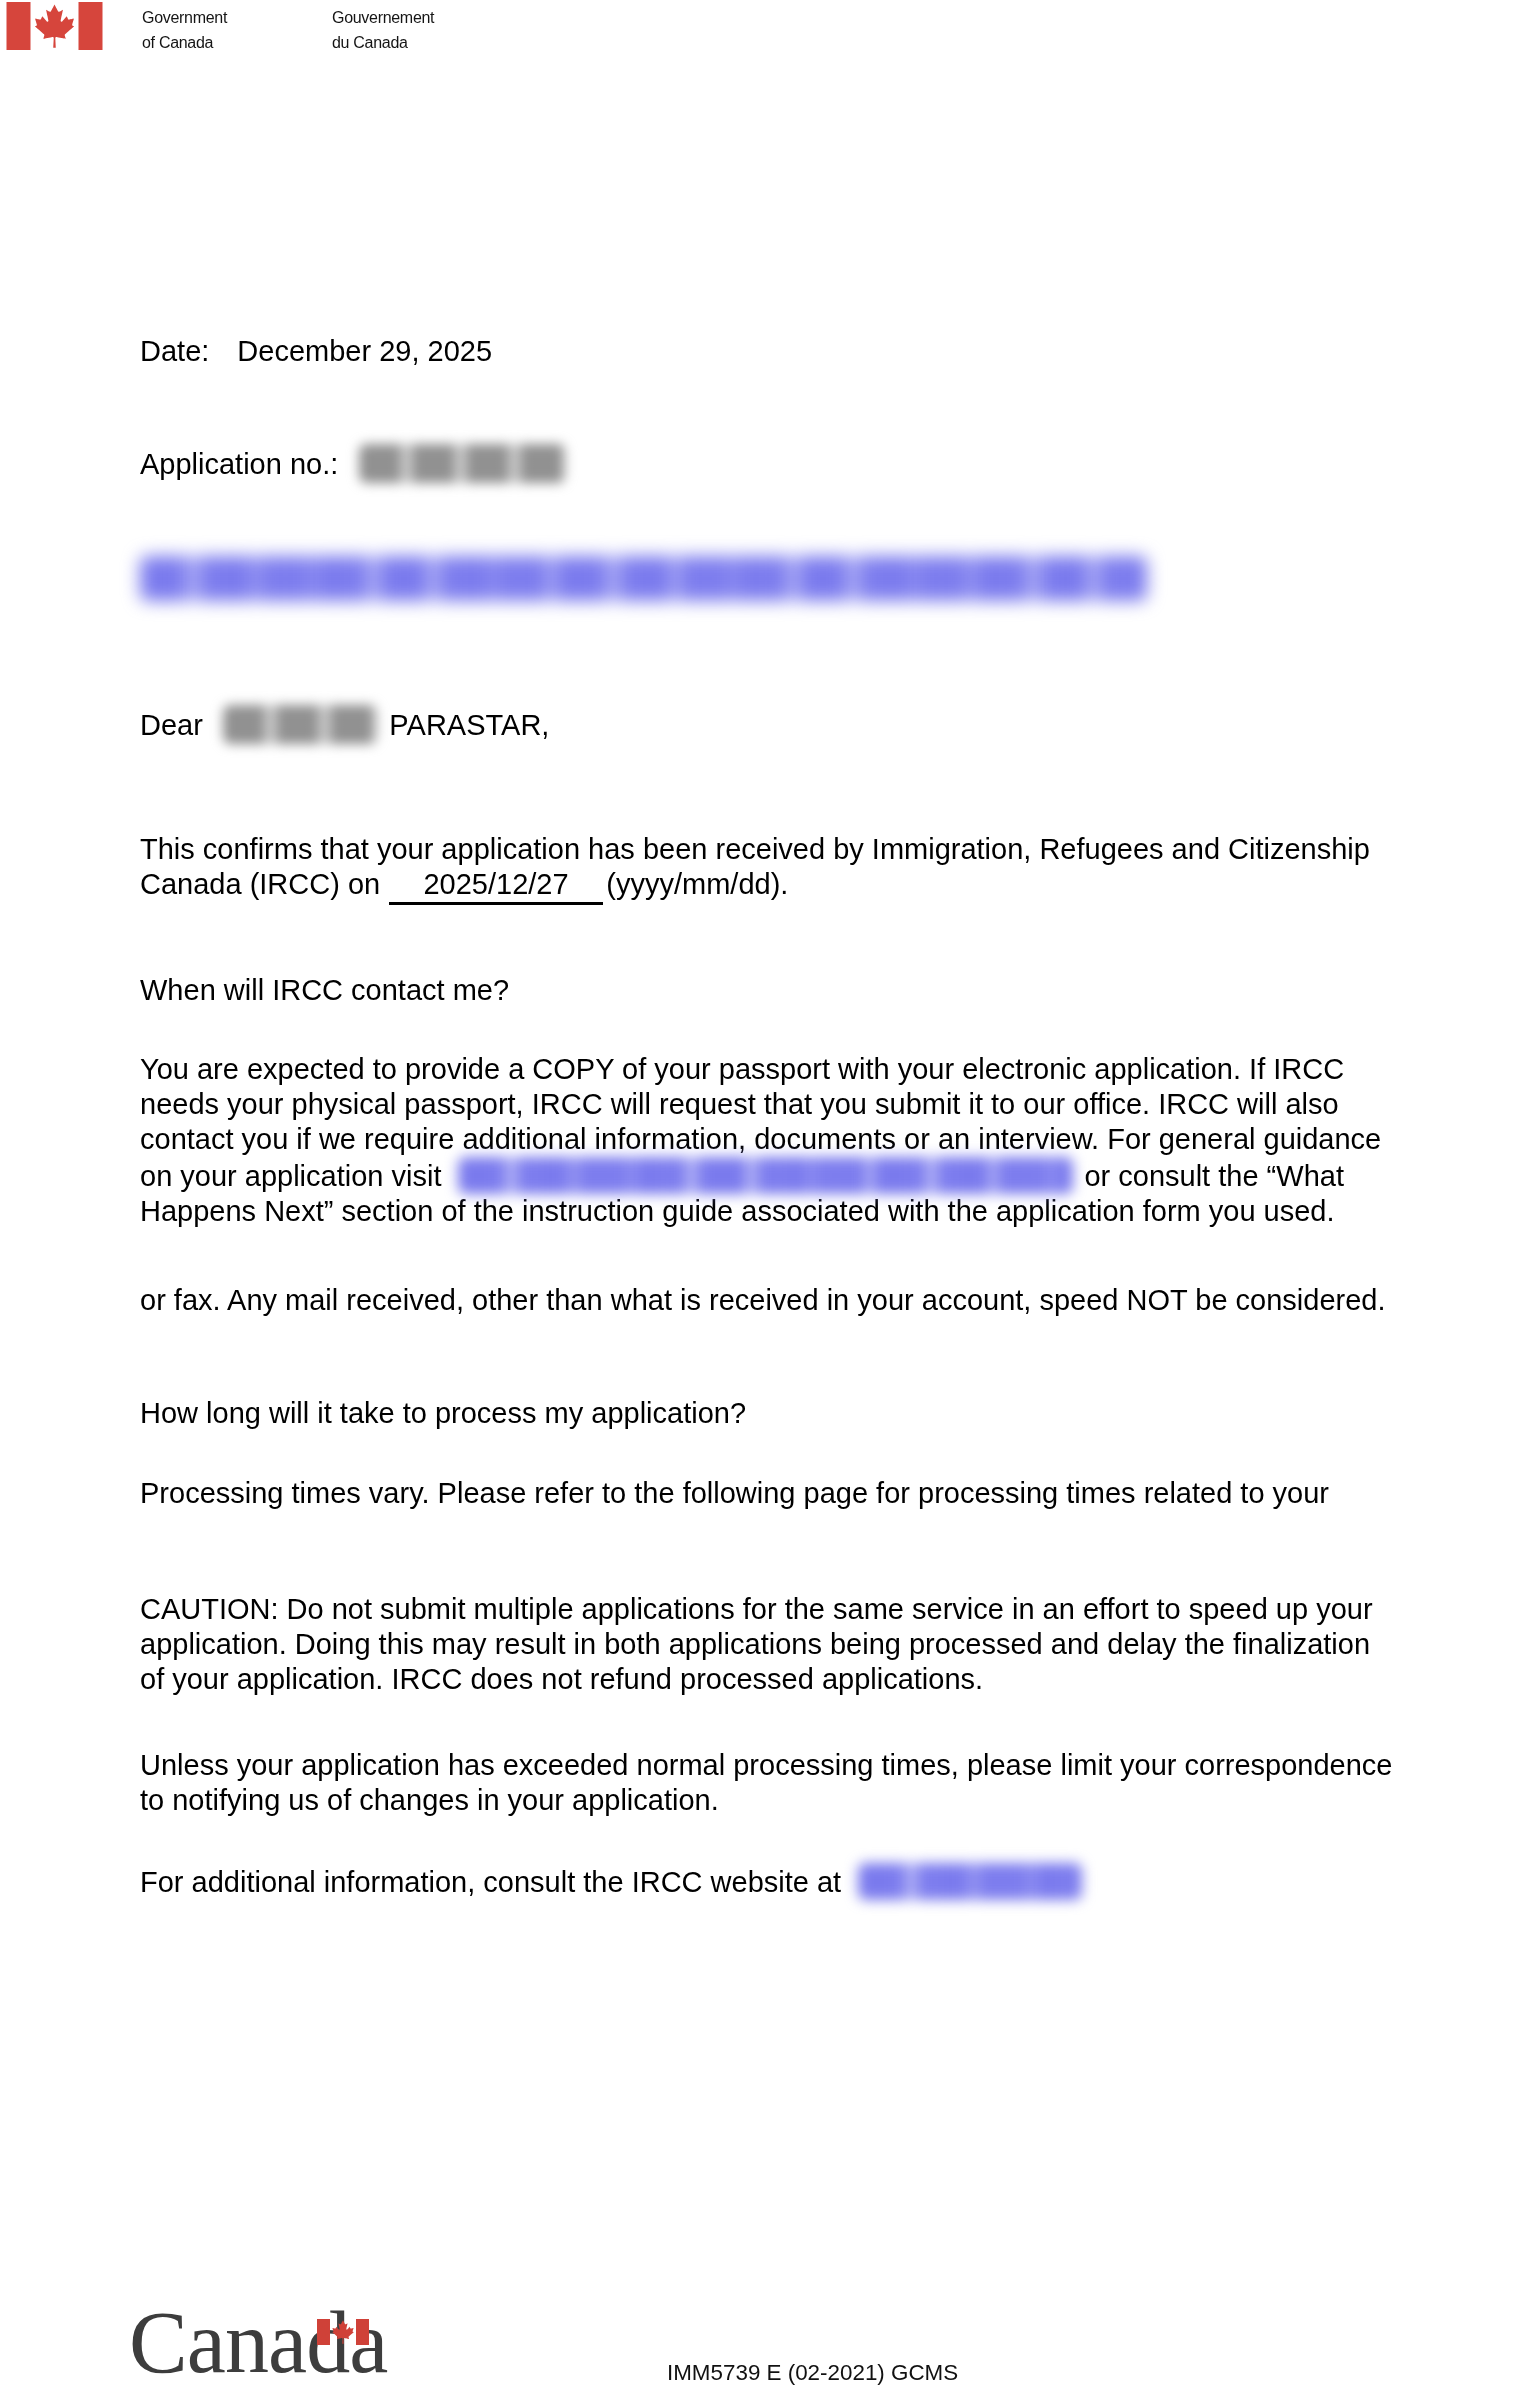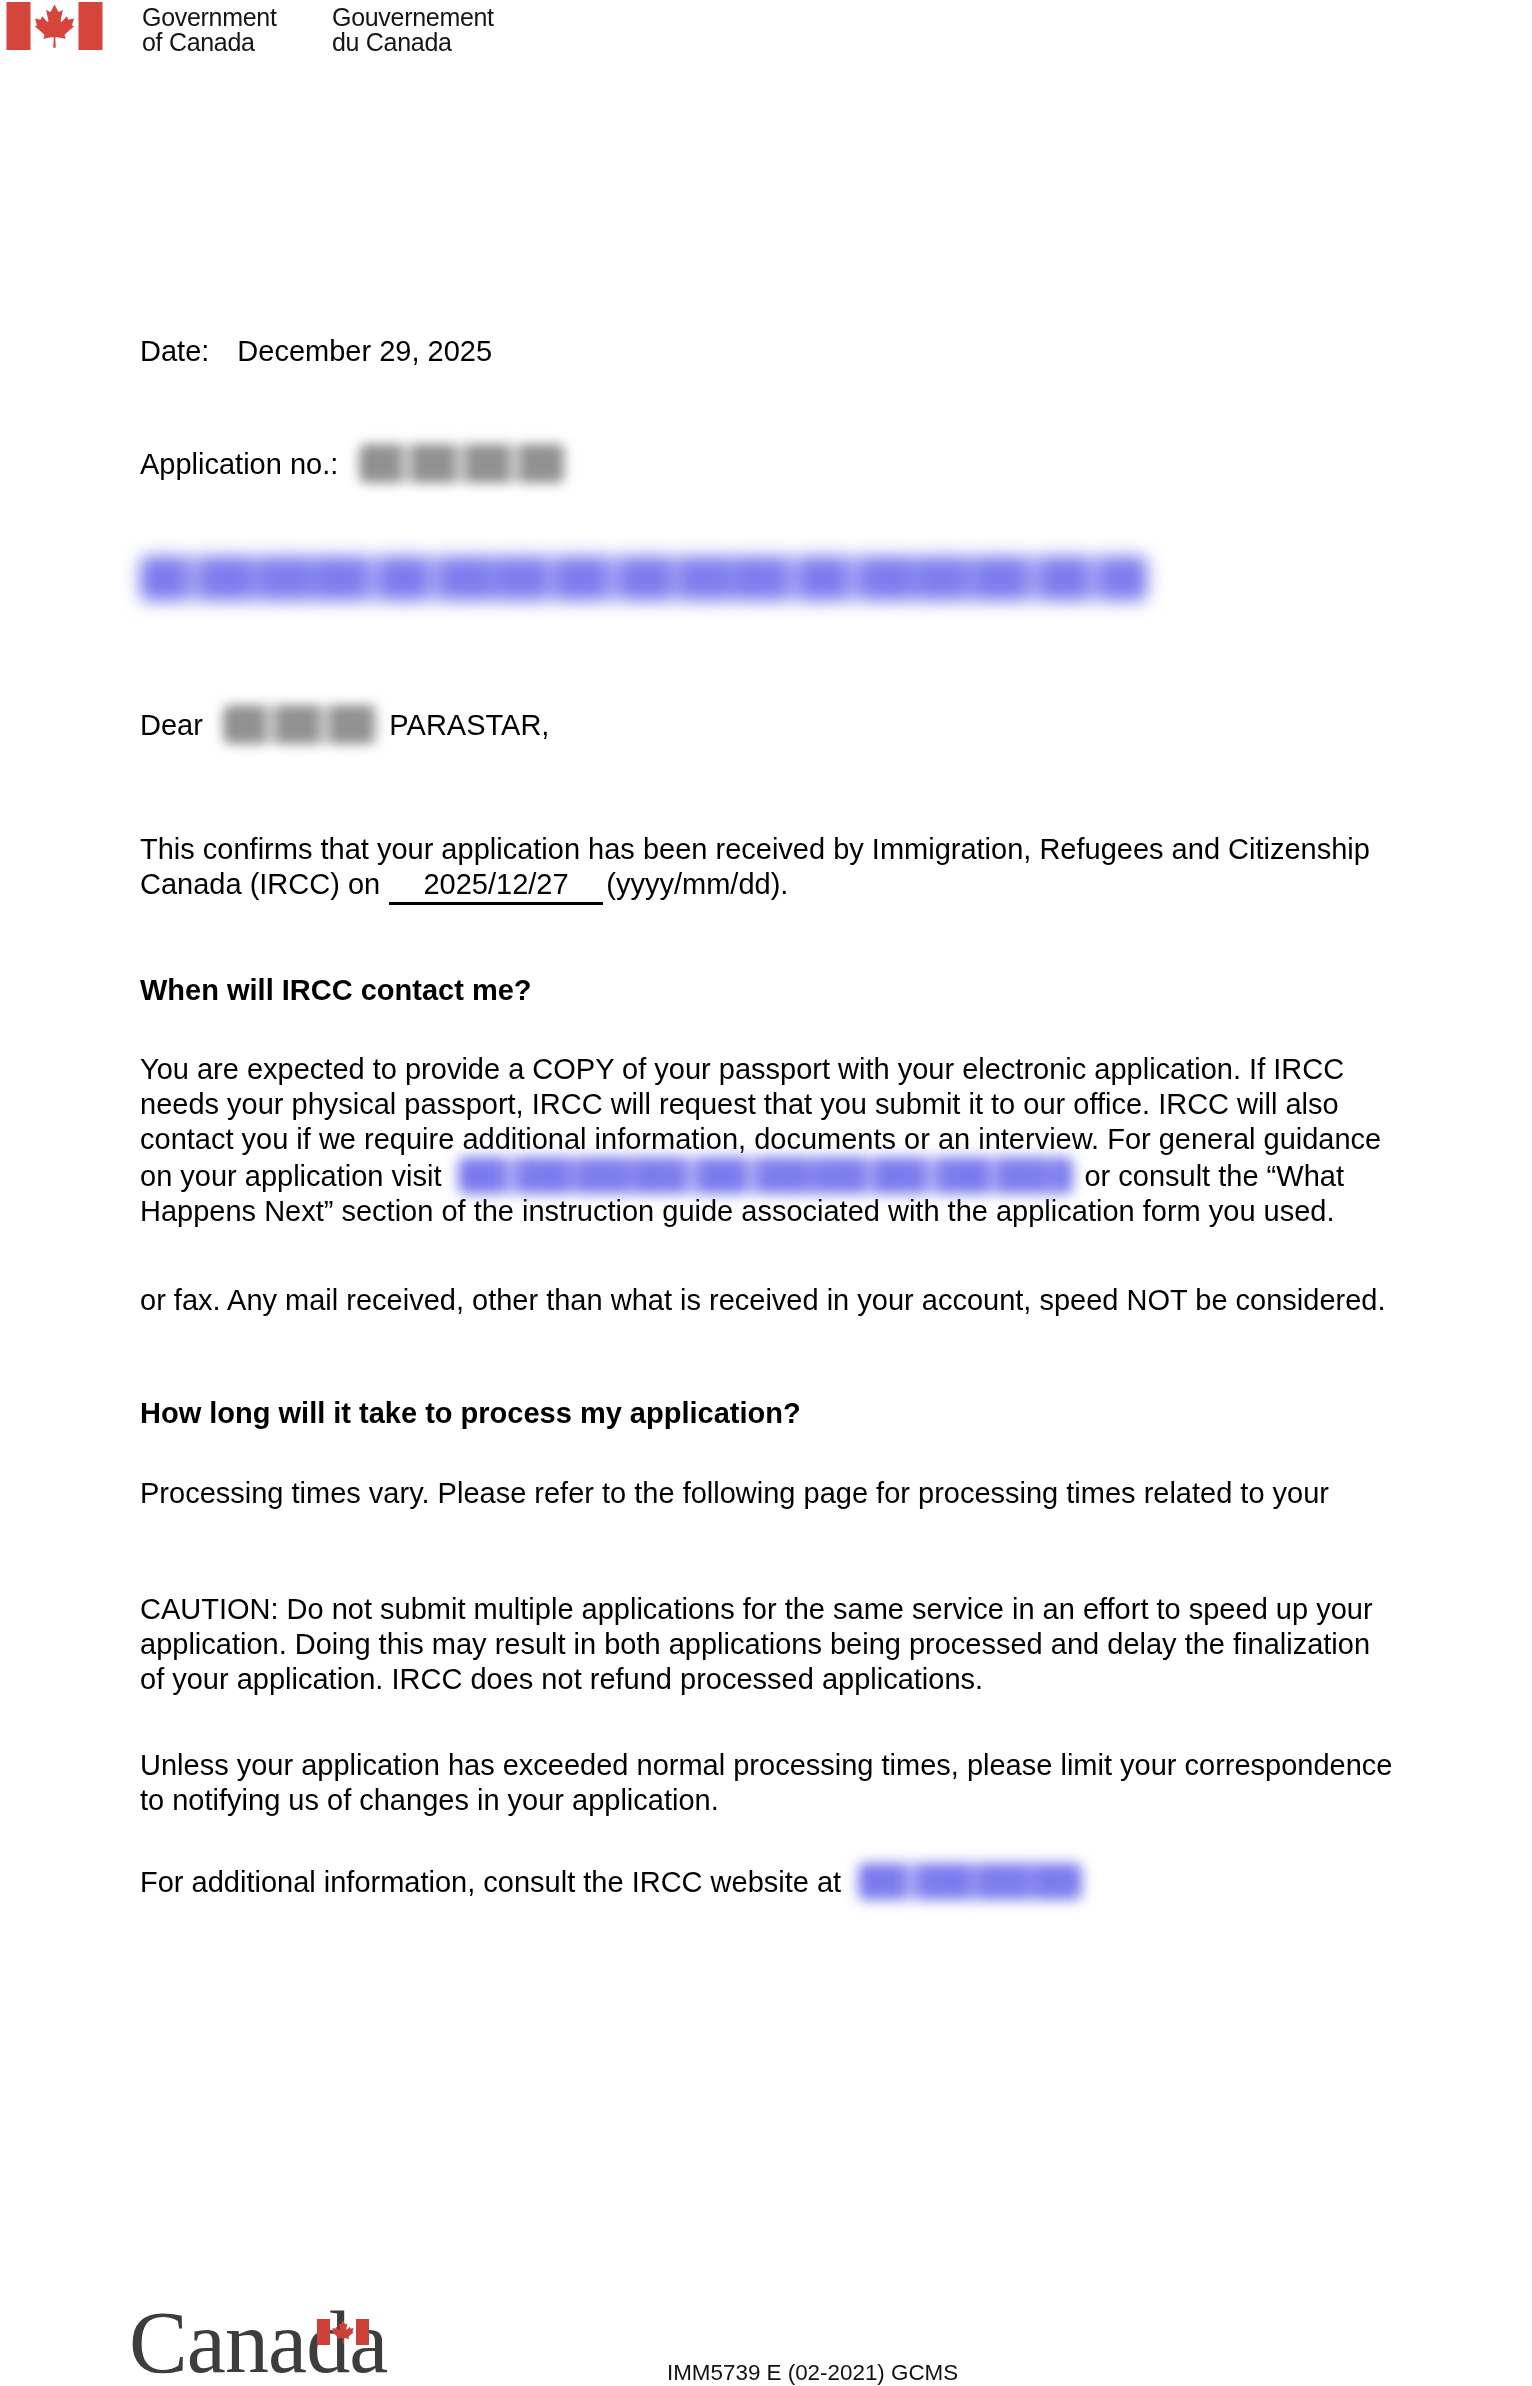--- a/index.html
+++ b/index.html
@@ -6,27 +6,27 @@
   .page{
     position:relative;
     width:1533px;height:2387px;
     background:#ffffff;
     font-family:"Liberation Sans","DejaVu Sans",sans-serif;
     color:#000;
     overflow:hidden;
   }
   
   .fip-flag{position:absolute;left:5.6px;top:1.9px;width:97px;height:48px;}
-  .fip-col{position:absolute;top:4.7px;font-size:25px;line-height:25px;letter-spacing:-0.3px;color:#151515;}
+  .fip-col{position:absolute;top:4.7px;font-size:16px;line-height:25px;letter-spacing:-0.3px;color:#151515;}
   .fip-en{left:142px;}
   .fip-fr{left:332px;}
   
   .block{position:absolute;left:140px;font-size:29px;line-height:35px;white-space:nowrap;}
   .line{white-space:nowrap;}
-  .hd{font-weight:bold;}
+  .hd{font-weight:normal;}
   .gap30{margin-left:28px;}
   
   .uline{
     display:inline-block;
     border-bottom:3.7px solid #000;
     padding:0 34px;
     margin-left:9.3px;margin-right:3.7px;
   }
   
   .rd{

